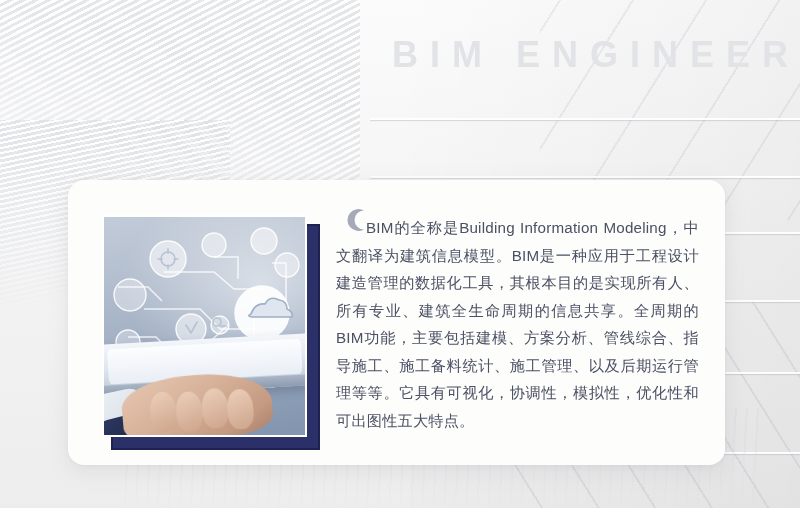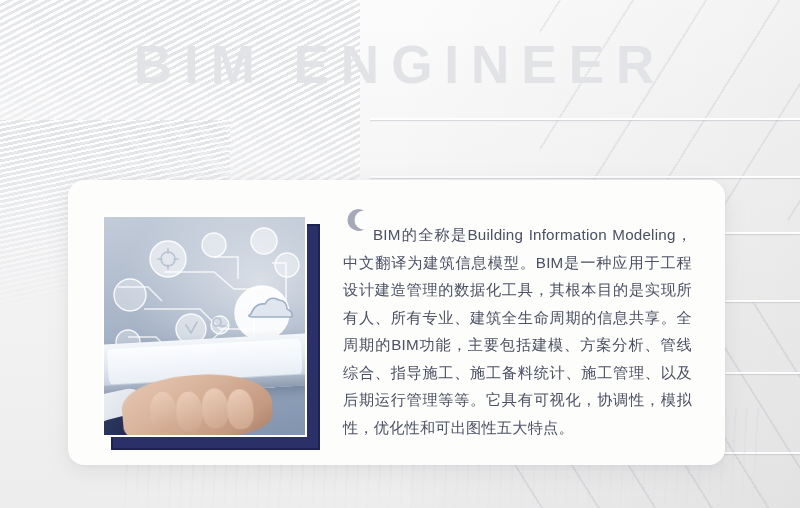--- a/index.html
+++ b/index.html
@@ -83,22 +83,22 @@
       rgba(255,255,255,0) 9px,
       rgba(214,217,221,.42) 9px,
       rgba(214,217,221,.42) 11px);
     -webkit-mask-image:linear-gradient(#000,transparent);
             mask-image:linear-gradient(#000,transparent);
   }
 
   
   .watermark{
     position:absolute;left:0;right:0;top:34px;
-    text-align:center;
-    font-size:53px;
+    text-align:right;
+    font-size:36px;
     font-weight:700;
     letter-spacing:12px;
     color:#e2e3e6;
     white-space:nowrap;
     user-select:none;
     font-family:"Liberation Sans","DejaVu Sans",sans-serif;
   }
 
   
   .title{
@@ -190,21 +190,21 @@
   .textblock{
     position:absolute;left:268px;top:34px;right:26px;
     color:#4b5064;
     font-size:15.2px;
     line-height:27.5px;
     letter-spacing:.2px;
   }
   .arc{
     position:absolute;left:7px;top:-8px;width:28px;height:28px;
   }
-  .textblock p{margin:7px;text-indent:30px;text-align:justify;}
+  .textblock p{margin:0;text-indent:30px;text-align:justify;}
 </style>
 </head>
 <body>
 
 <div class="stage">
 
   <div class="bg-left"></div>
   <div class="bg-left2"></div>
   <div class="bg-right"></div>
   <div class="bg-diag2"></div>

